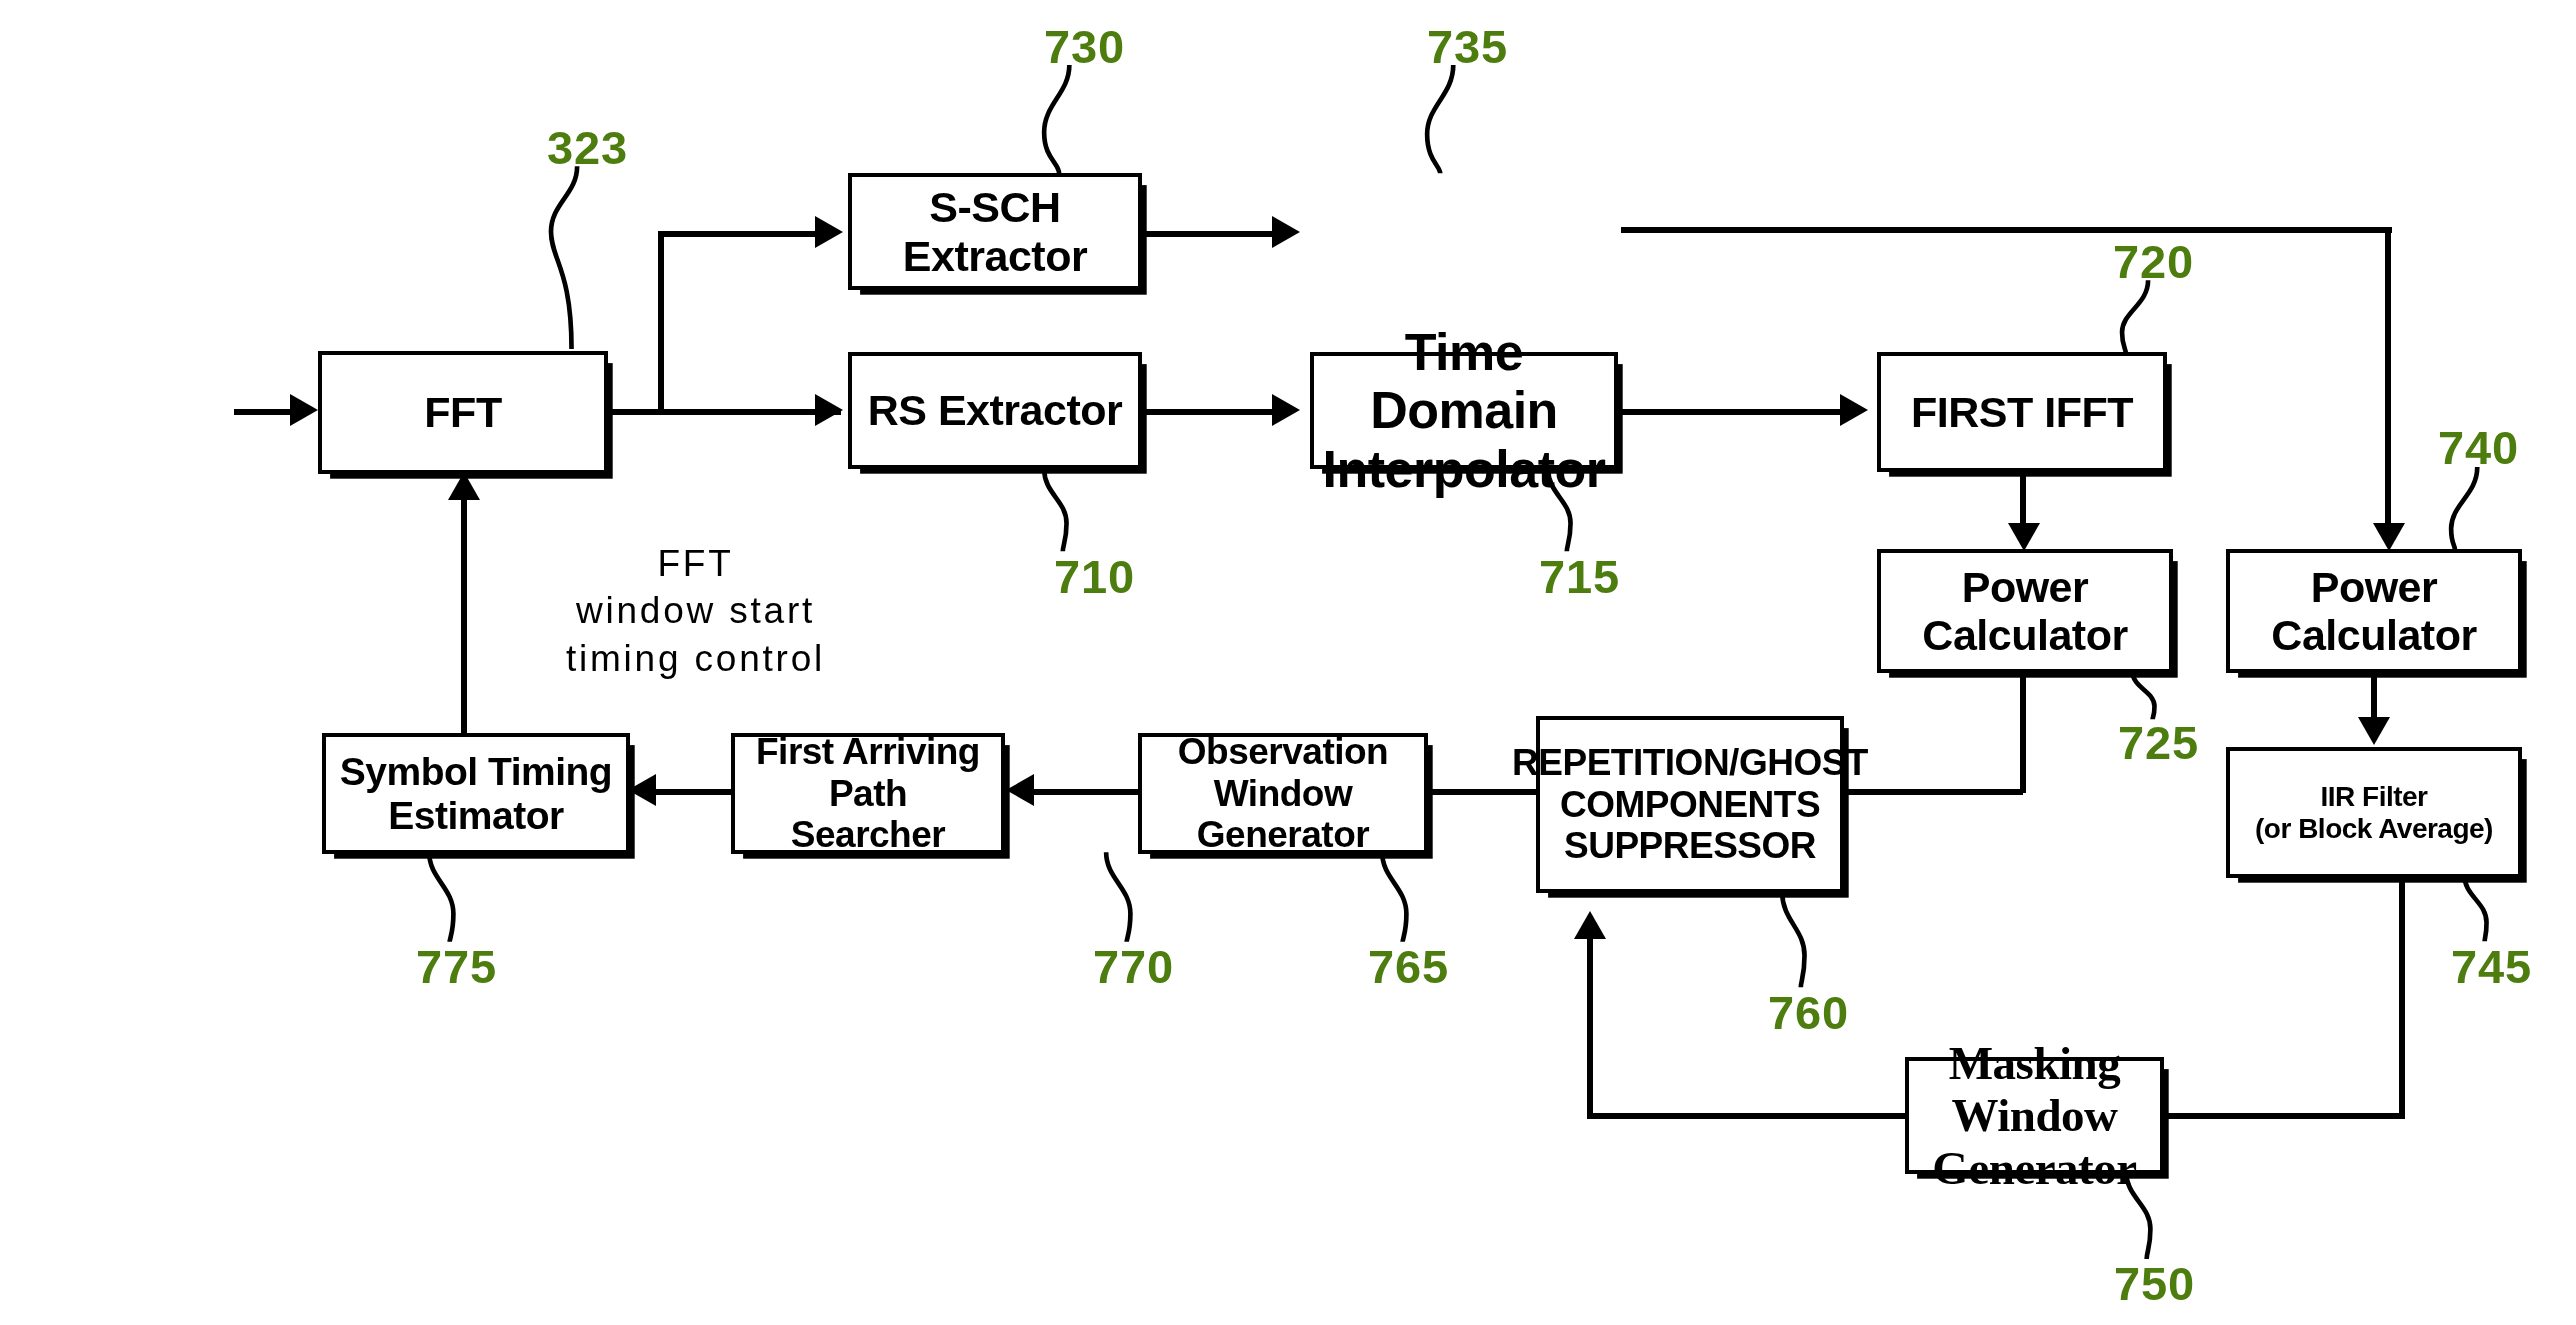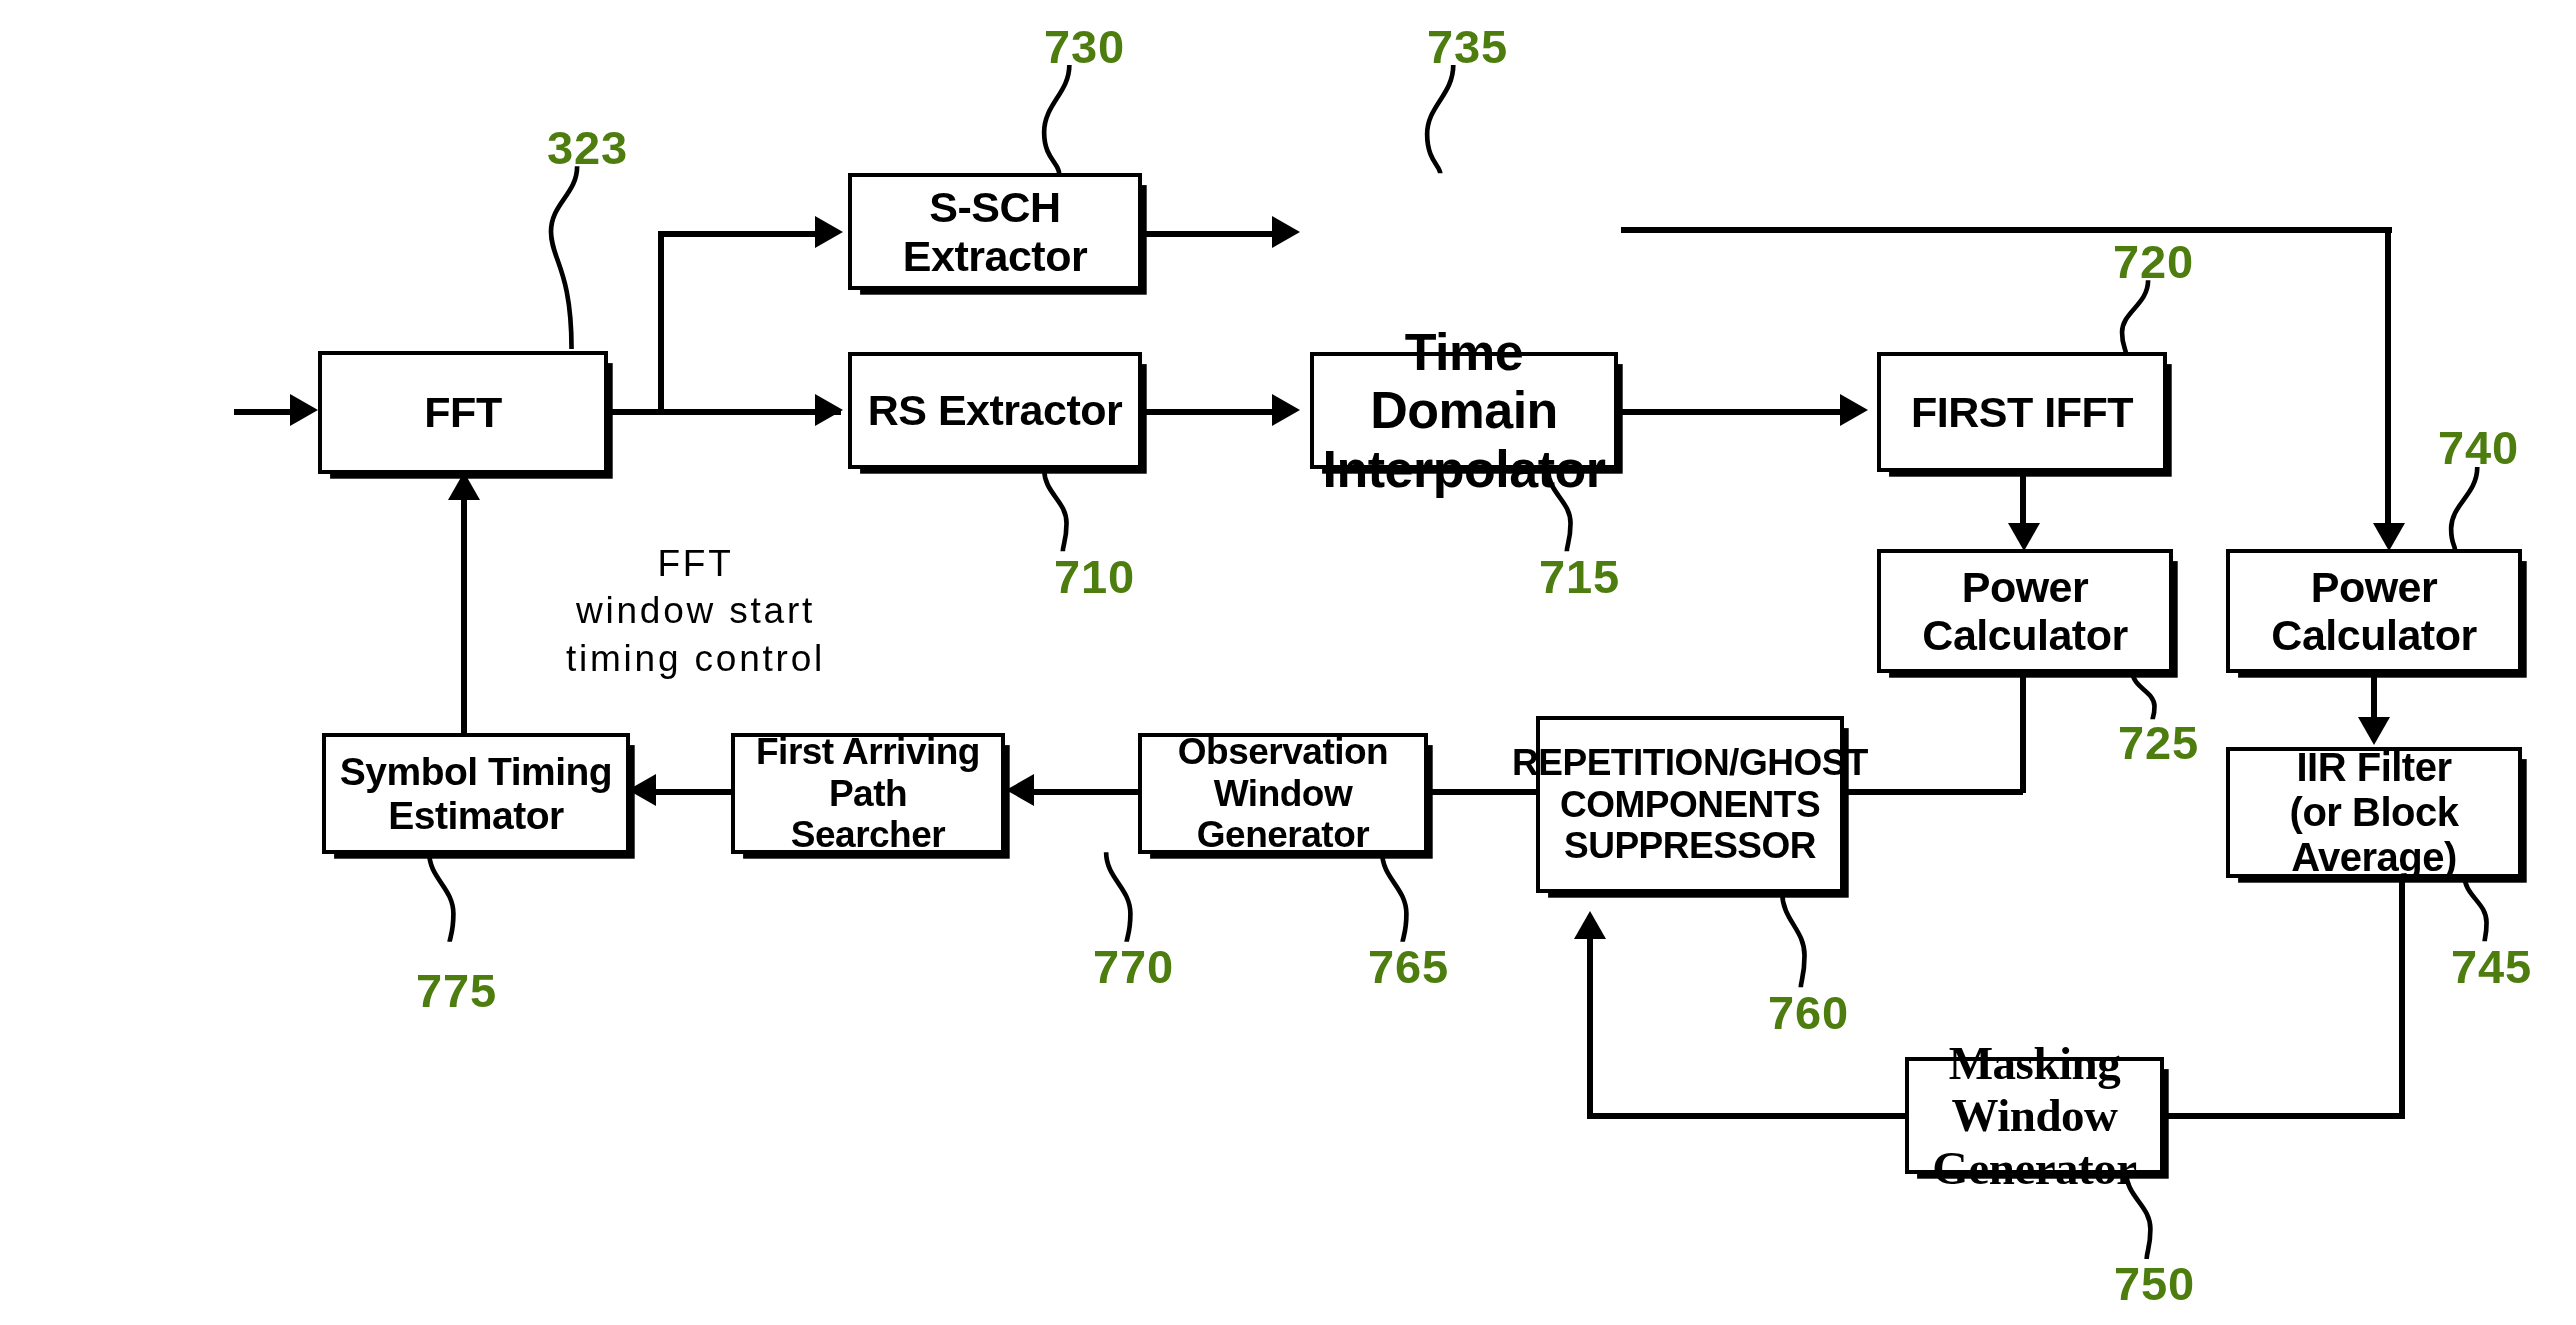--- a/index.html
+++ b/index.html
@@ -177,21 +177,21 @@
   <div class="block" style="left:1877px; top:549px; width:296px; height:124px; font-size:43px;">
     <span class="lbl">Power
 Calculator</span>
   </div>
 
   <div class="block" style="left:2226px; top:549px; width:296px; height:124px; font-size:43px;">
     <span class="lbl">Power
 Calculator</span>
   </div>
 
-  <div class="block" style="left:2226px; top:747px; width:296px; height:131px; font-size:40px;justify-content:center;">
+  <div class="block" style="left:2226px; top:747px; width:296px; height:131px; font-size:28px;justify-content:center;">
     <span class="lbl">IIR Filter
 (or Block Average)</span>
   </div>
 
   <div class="block" style="left:1905px; top:1057px; width:259px; height:117px; font-size:47px;font-family:Liberation Serif, serif;">
     <span class="lbl">Masking Window
 Generator</span>
   </div>
 
   <div class="block" style="left:1536px; top:716px; width:308px; height:177px; font-size:37px;">
@@ -273,19 +273,19 @@
   <div class="ref" style="left:1368px; top:939px;">765</div>
   <svg class="leader" style="left:1356px; top:852px; width:84px; height:92px;" viewBox="0 0 90 98" width="84" height="92">
     <path d="M 28 0 C 28 28, 54 38, 54 66 C 54 86, 50 92, 50 96"></path>
   </svg>
 
   <div class="ref" style="left:1093px; top:939px;">770</div>
   <svg class="leader" style="left:1080px; top:852px; width:84px; height:92px;" viewBox="0 0 90 98" width="84" height="92">
     <path d="M 28 0 C 28 28, 54 38, 54 66 C 54 86, 50 92, 50 96"></path>
   </svg>
 
-  <div class="ref" style="left:416px; top:939px;margin-top:24px;">775</div>
+  <div class="ref" style="left:416px; top:939px;">775</div>
   <svg class="leader" style="left:403px; top:852px; width:84px; height:92px;" viewBox="0 0 90 98" width="84" height="92">
     <path d="M 28 0 C 28 28, 54 38, 54 66 C 54 86, 50 92, 50 96"></path>
   </svg>
 
 </div>
 
 
 </body></html>

